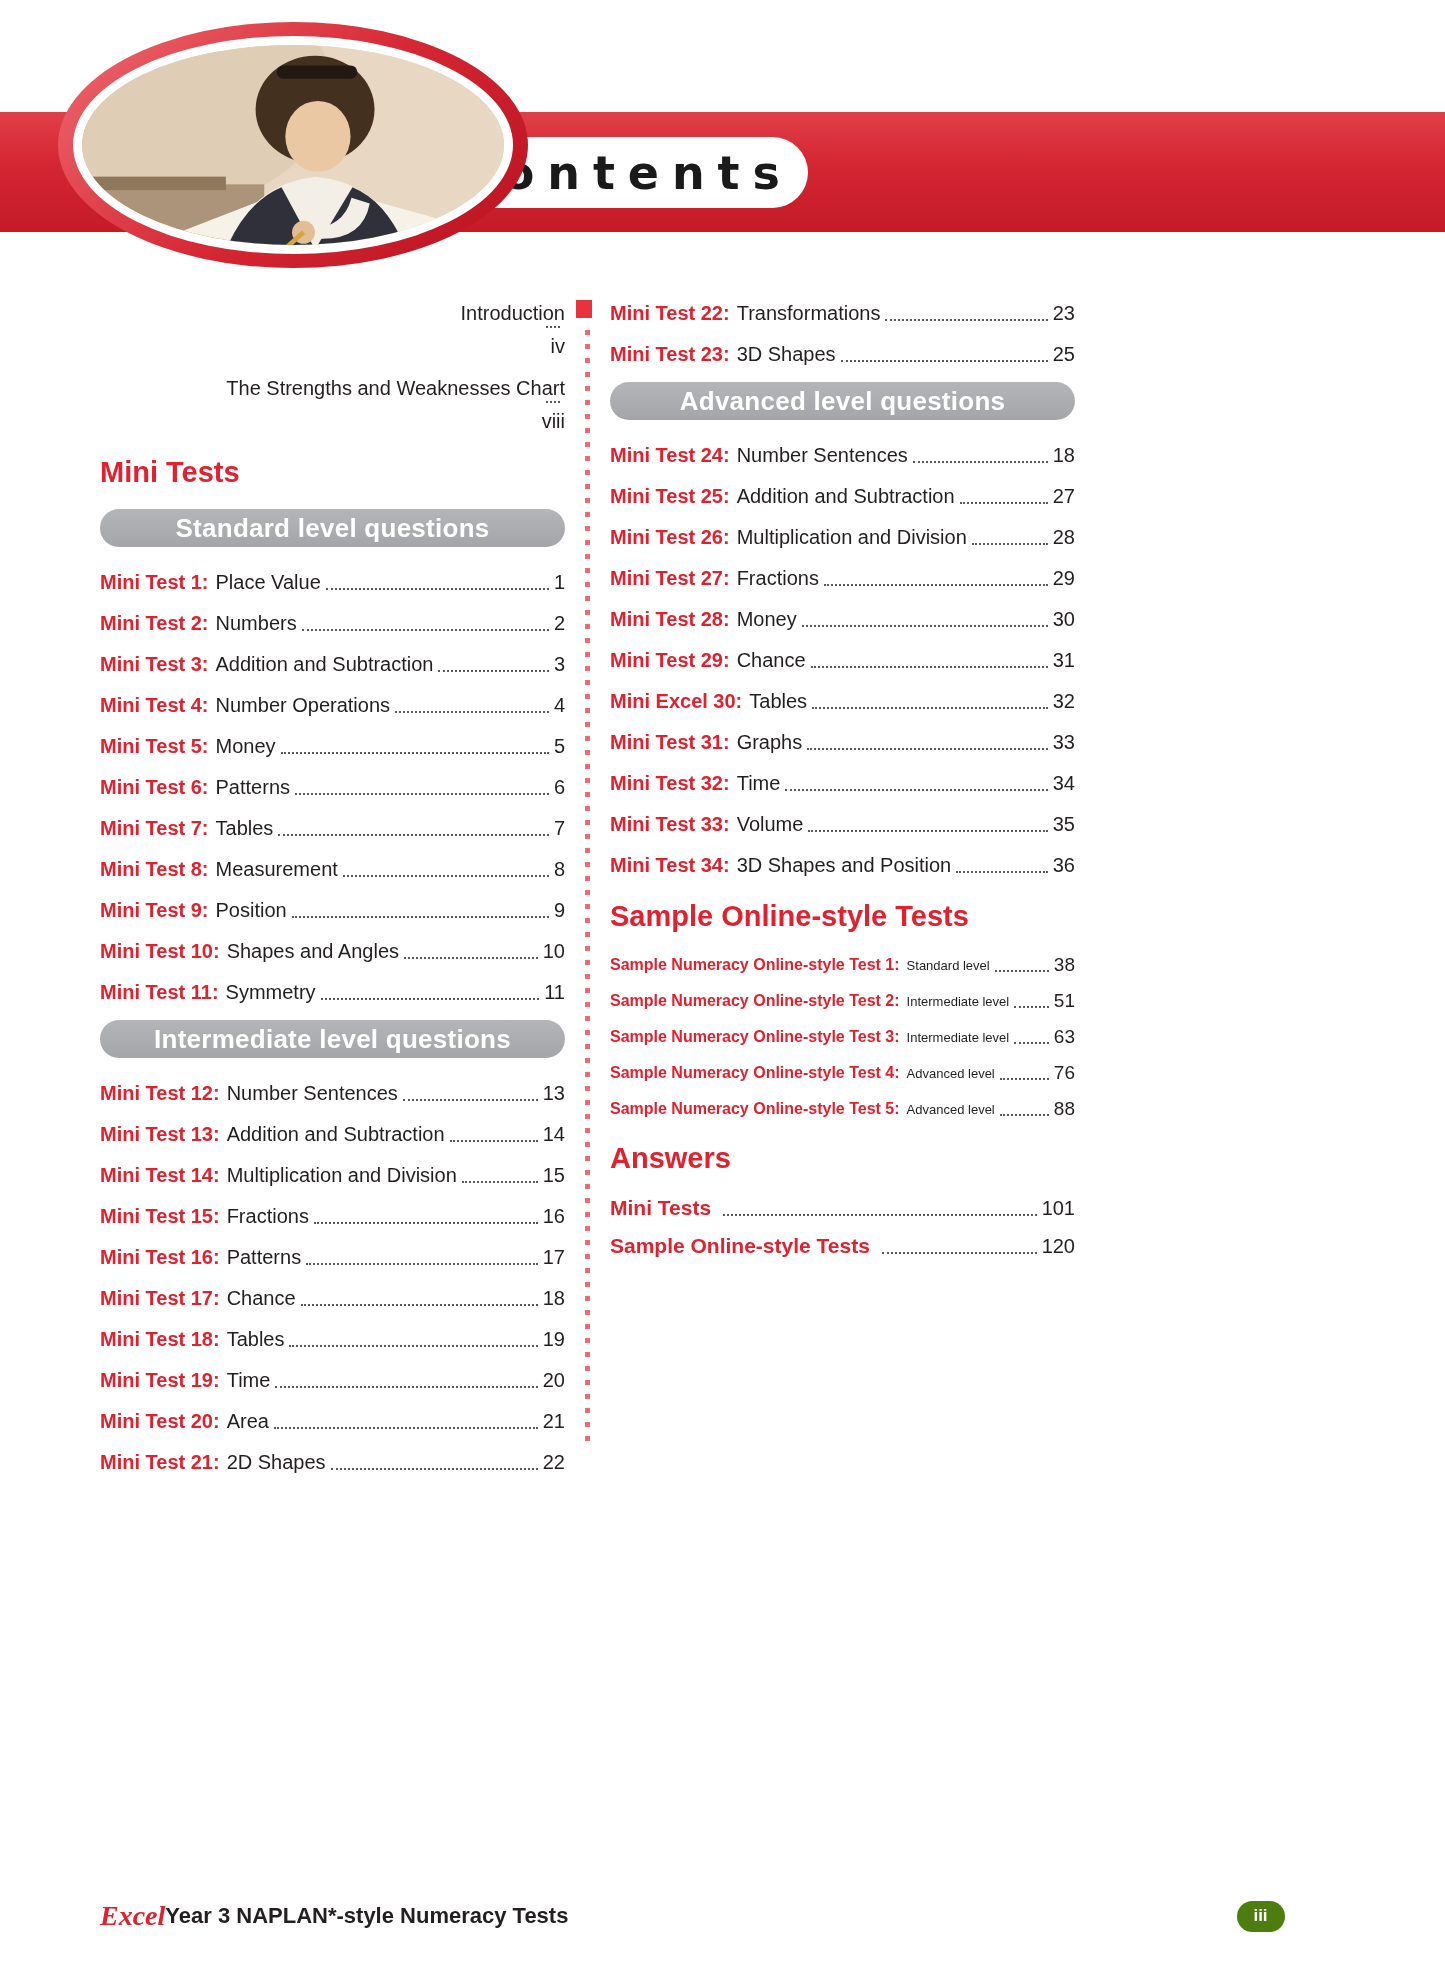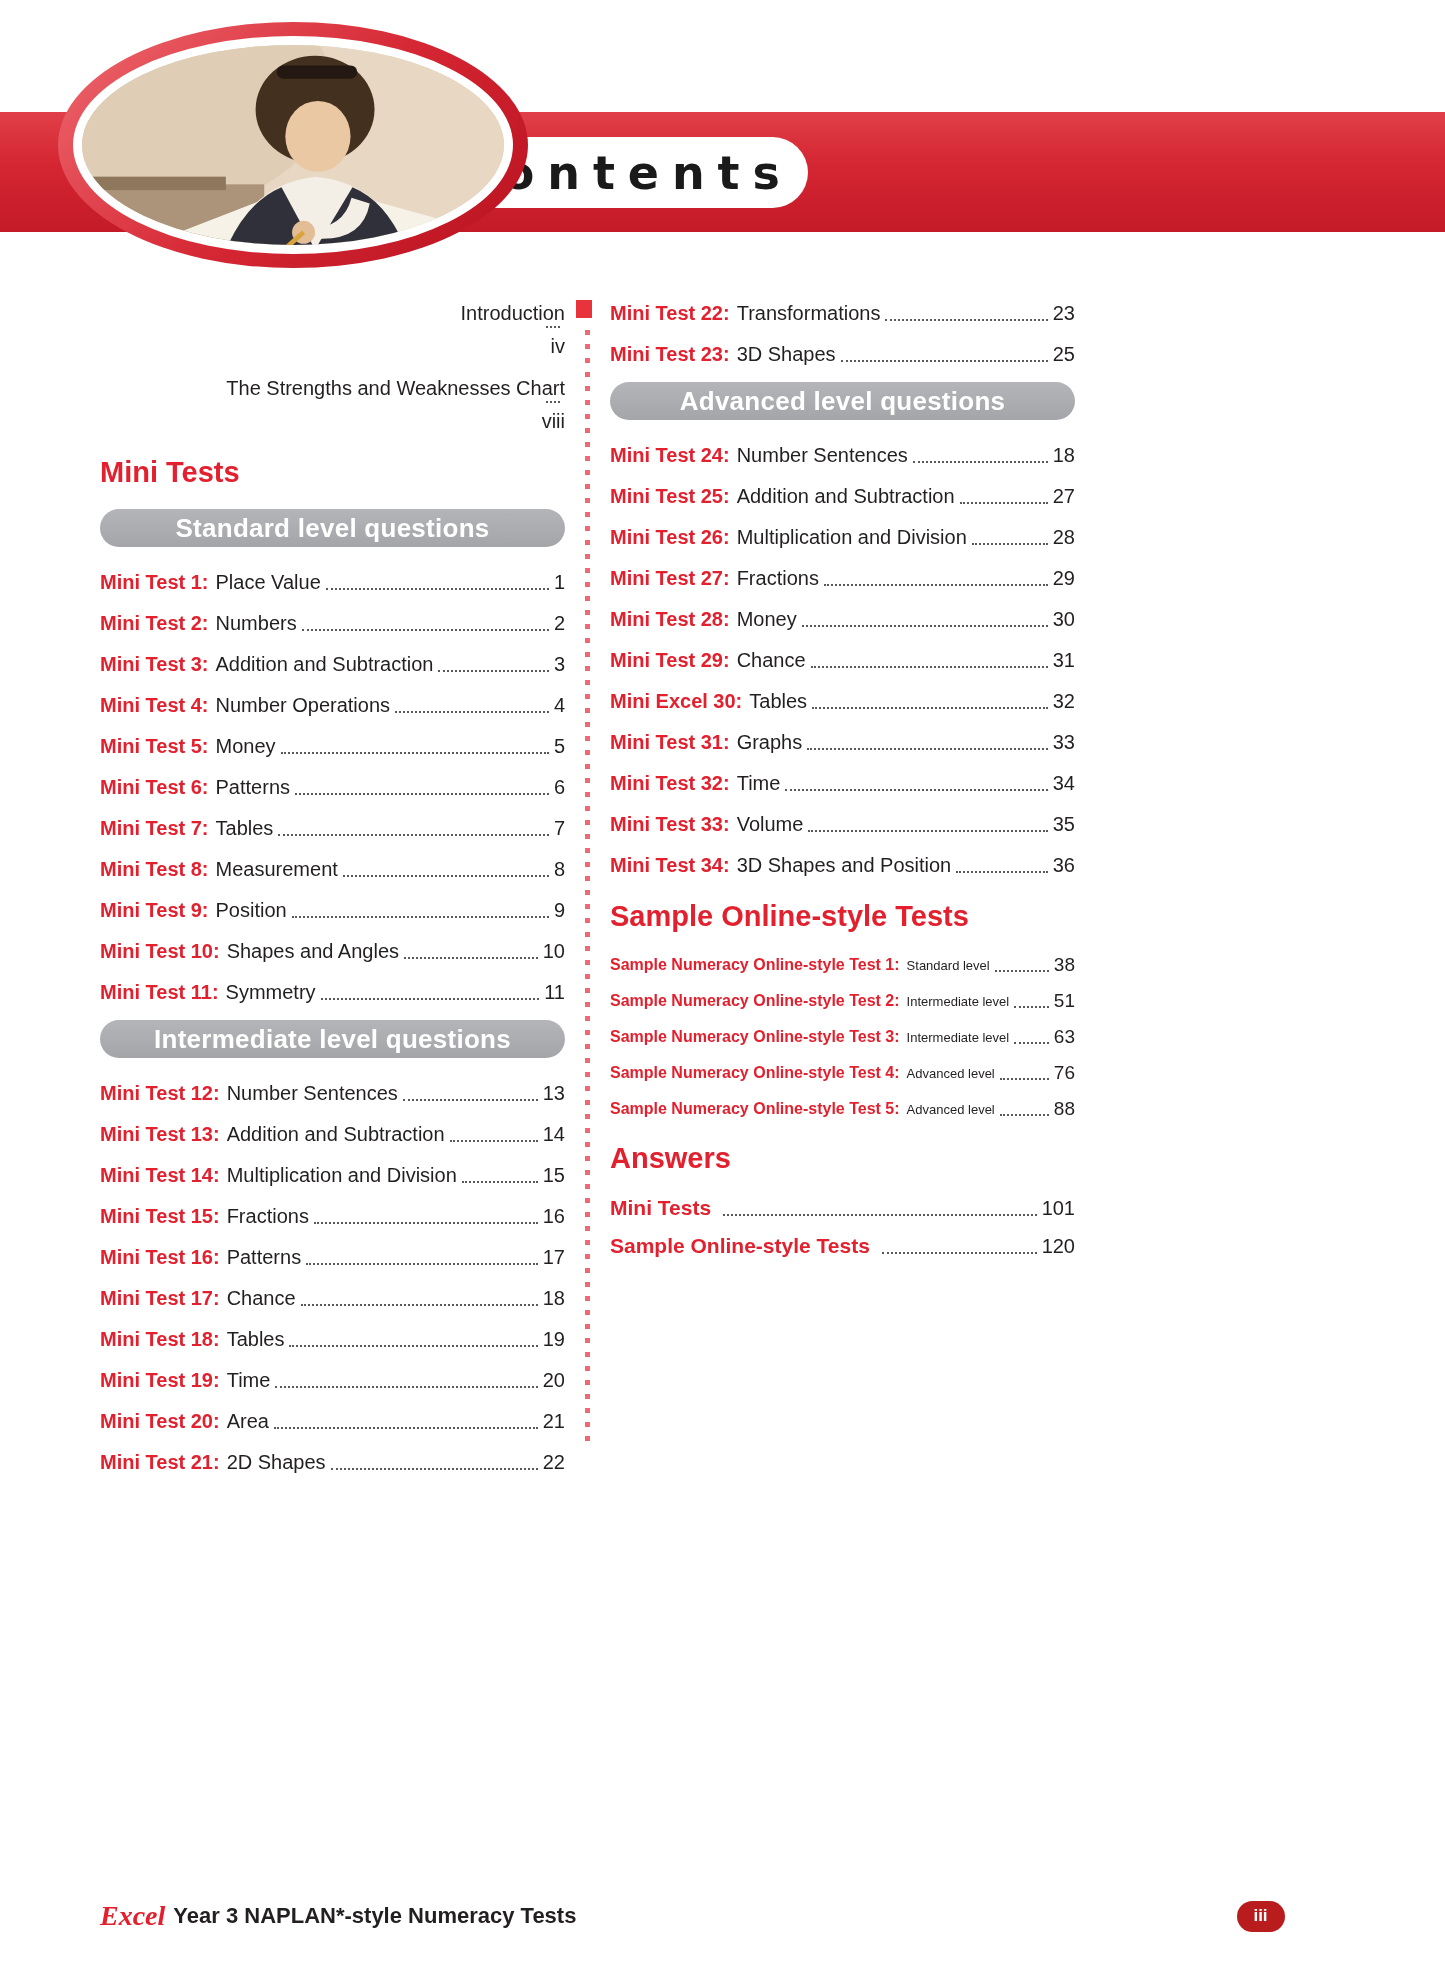--- a/index.html
+++ b/index.html
@@ -104,28 +104,28 @@
   .answers-list .toc-prefix { font-size: 21px; }
 
   
   .footer {
     position: absolute; left: 100px; right: 100px; top: 1893px; height: 46px;
     display: flex; align-items: center;
   }
   .brand {
     font-family: "Liberation Serif", serif;
     font-style: italic; font-weight: 700;
-    color: #e2202e; font-size: 28px; margin-right: 8px;
+    color: #e2202e; font-size: 28px; margin-right: 0;
   }
   .series { font-weight: 700; font-size: 22px; color: #231f20; }
   .page-oval {
     position: absolute; left: 50%; transform: translateX(-8px);
     margin-left: 522px; 
     width: 48px; height: 31px; border-radius: 16px;
-    background: #b91c1c; color: #ffffff;
+    background: #4d7c0f; color: #ffffff;
     font-weight: 700; font-size: 17px;
     display: flex; align-items: center; justify-content: center;
   }
 </style>
 </head>
 <body>
 
 <div class="page">
 
   <header class="hero">

